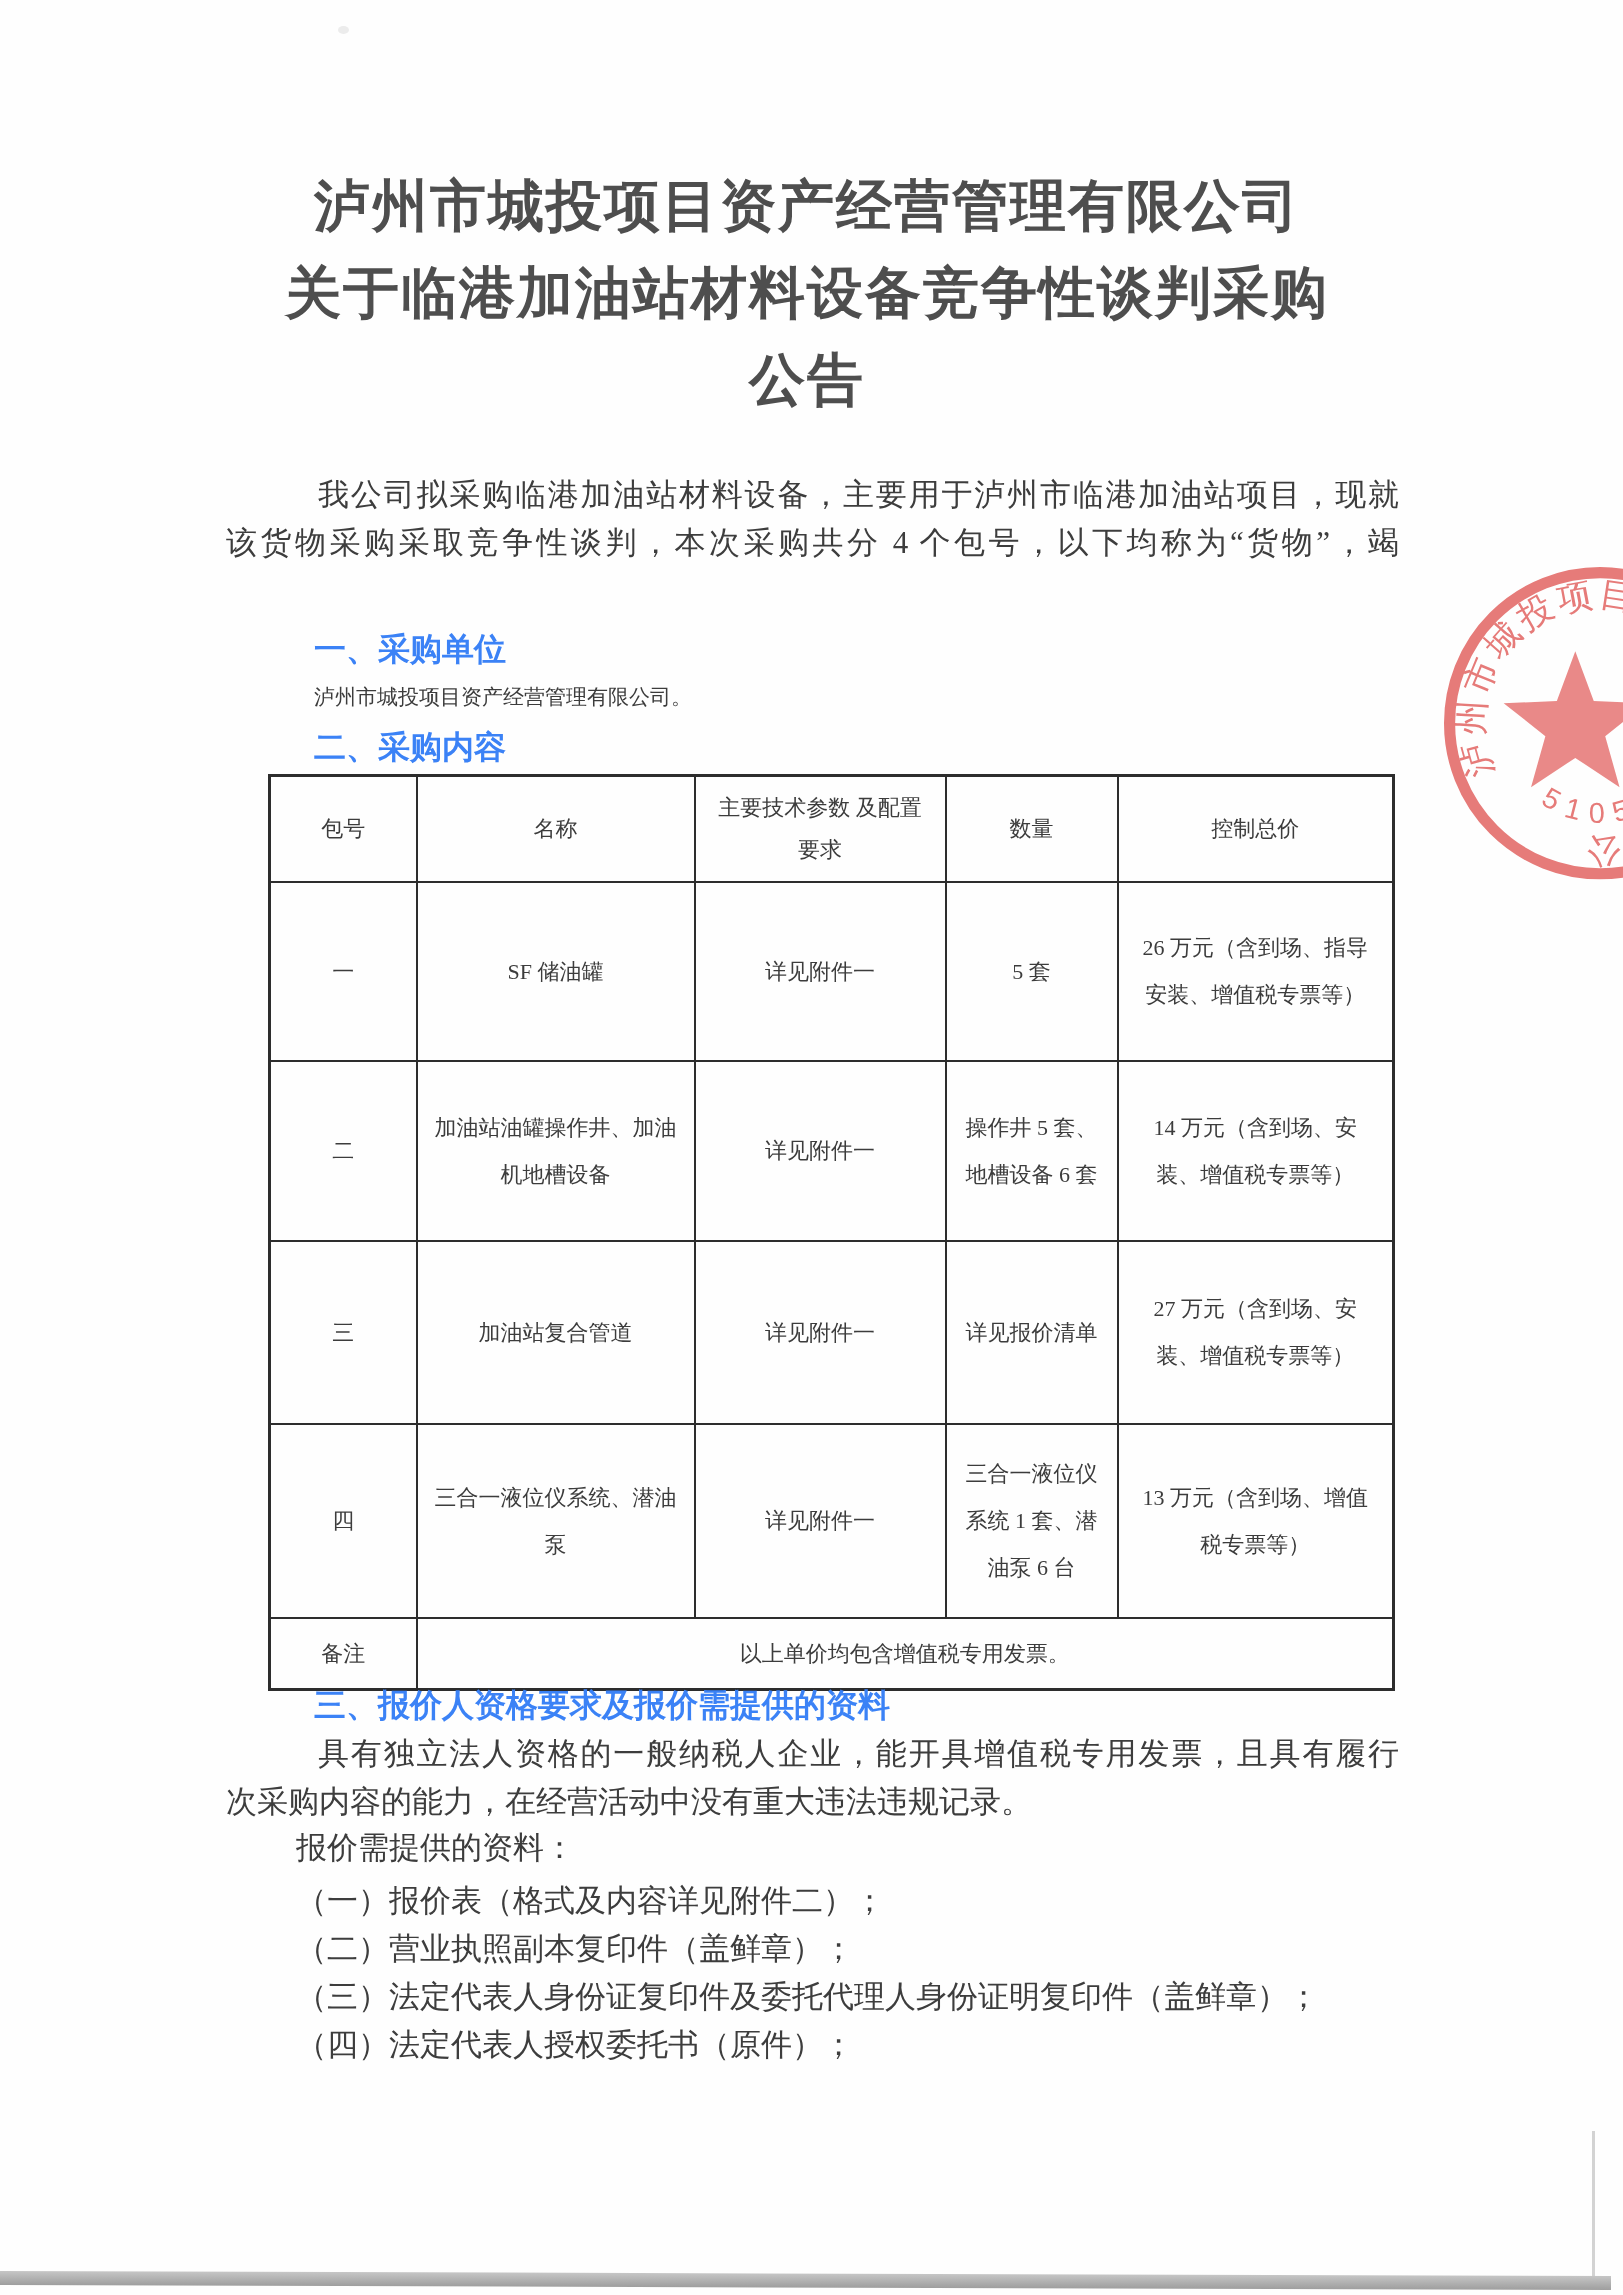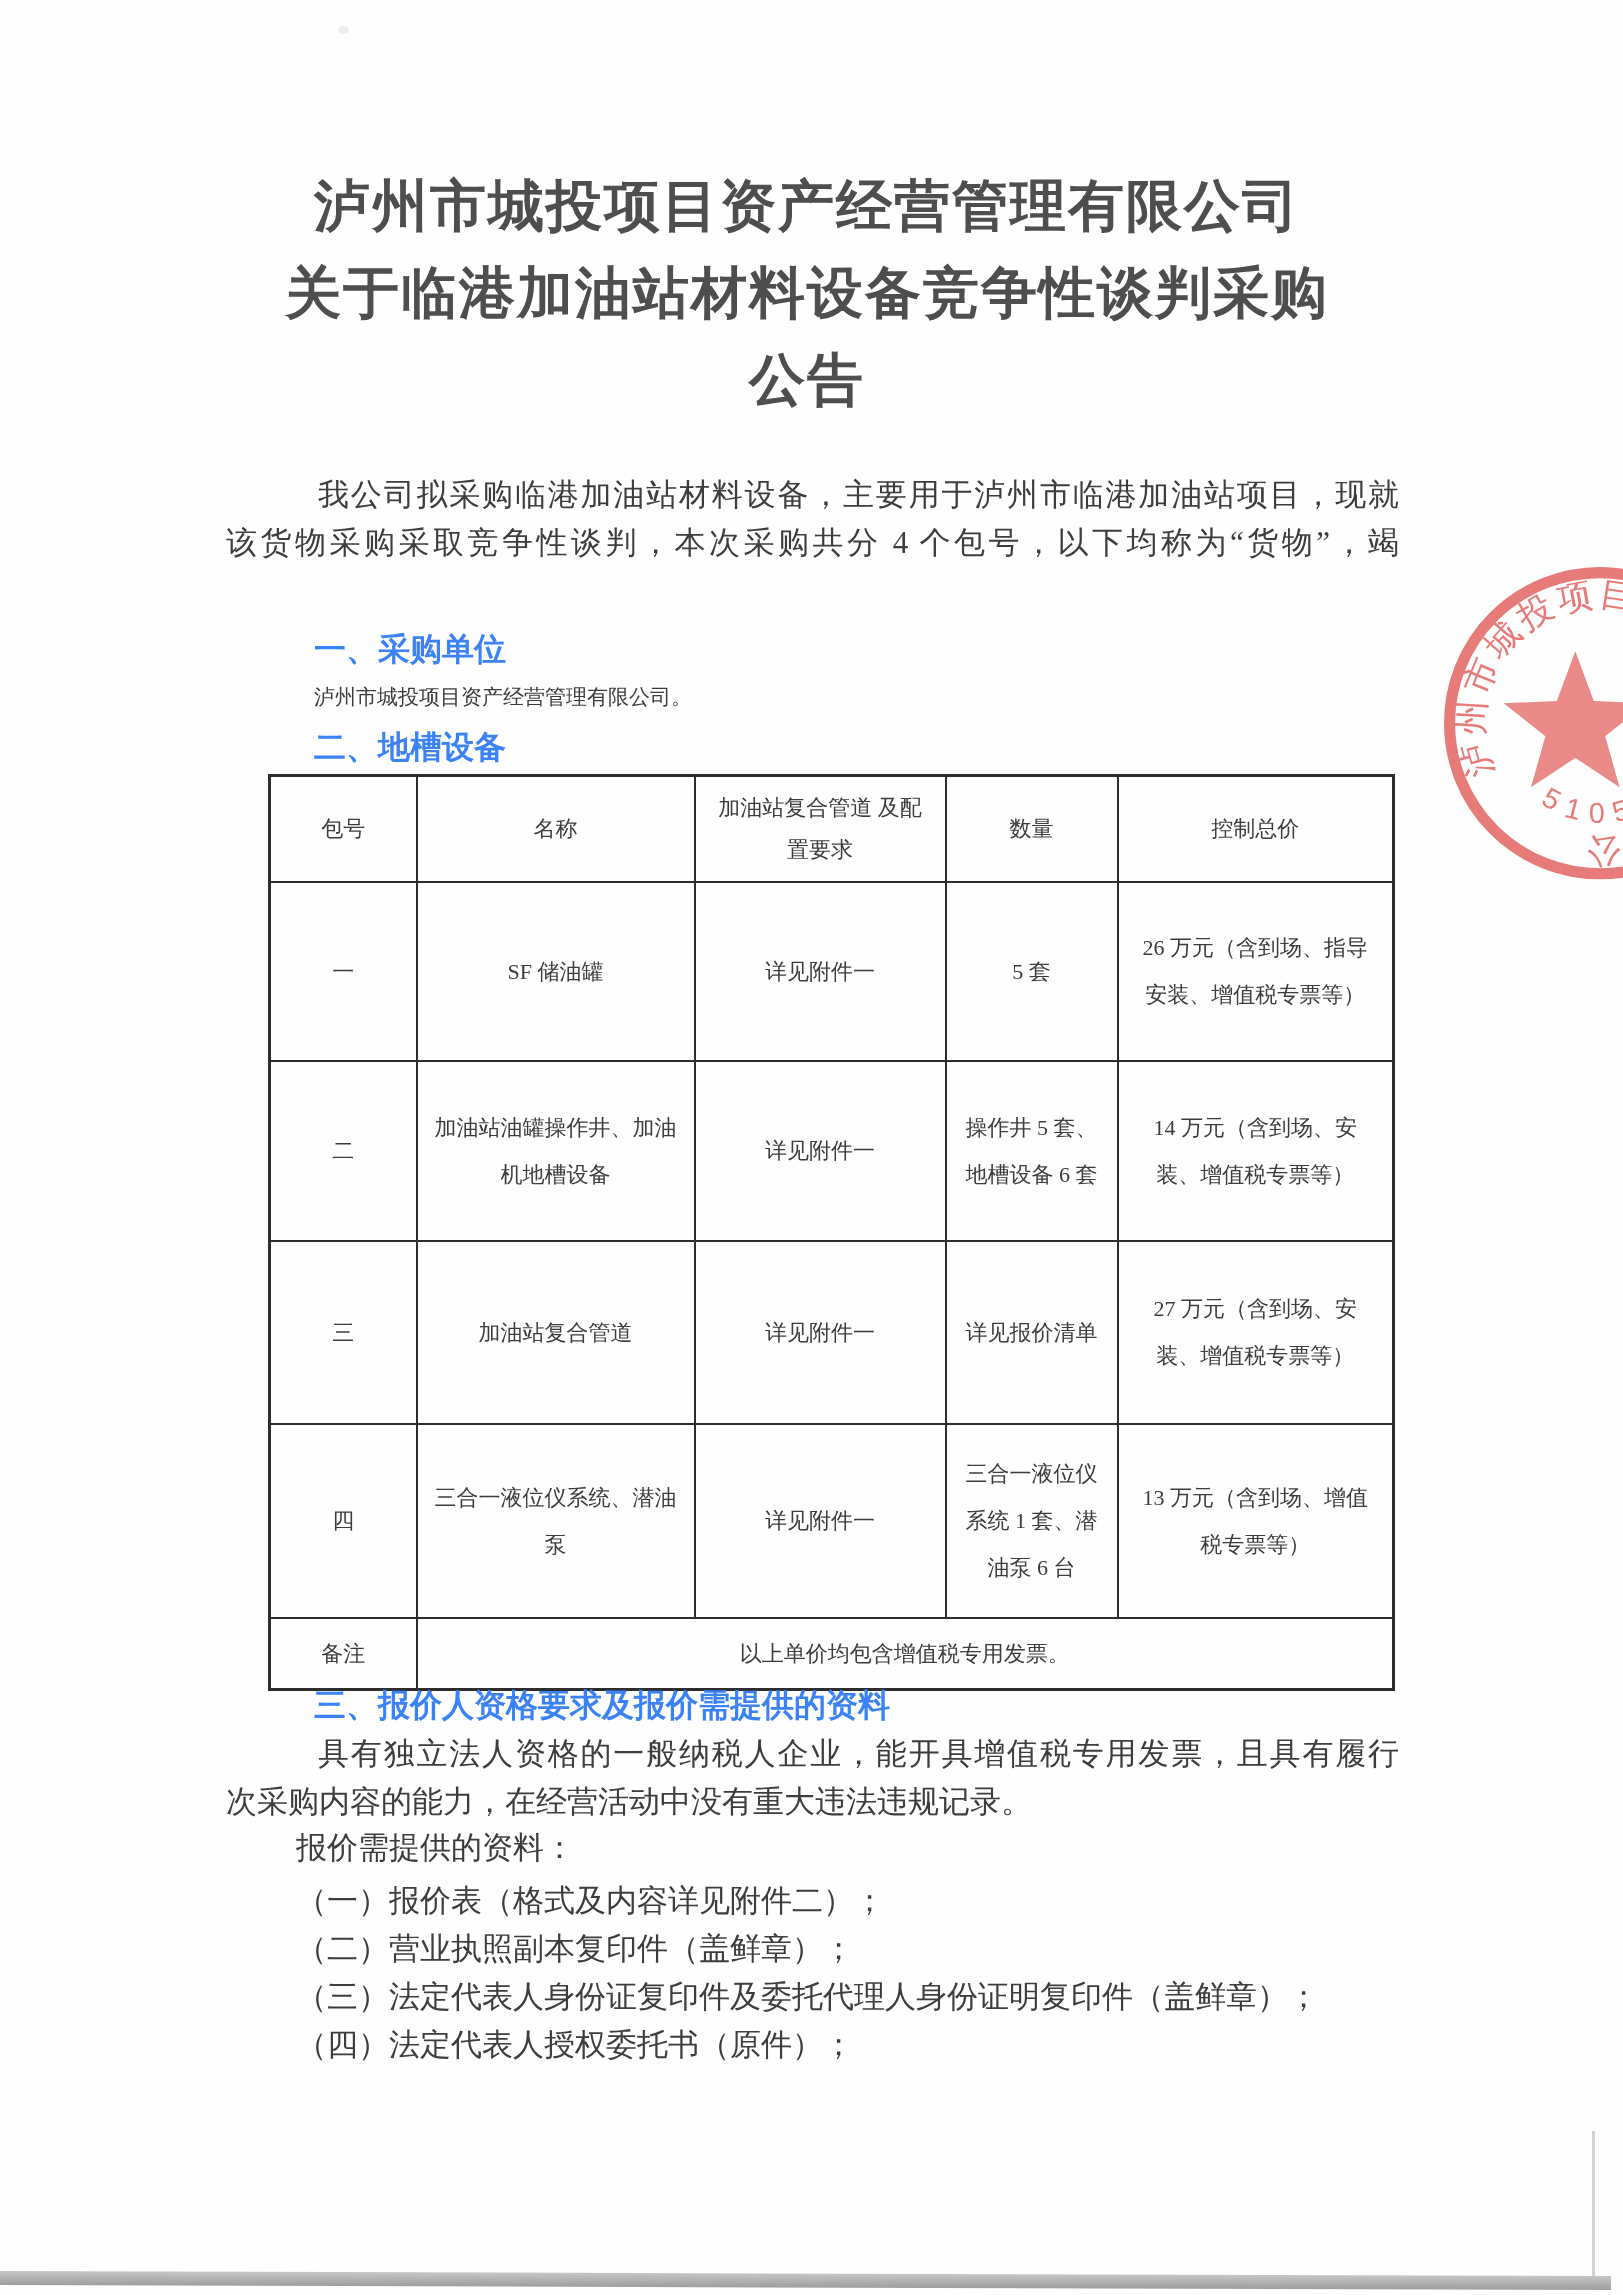--- a/index.html
+++ b/index.html
@@ -99,35 +99,35 @@
   </div>
 
   <div class="intro">
     <div class="jline indent">我公司拟采购临港加油站材料设备，主要用于泸州市临港加油站项目，现就</div>
     <div class="jline">该货物采购采取竞争性谈判，本次采购共分 4 个包号，以下均称为“货物”，竭</div>
   </div>
 
   <div class="heading" style="top:630px;">一、采购单位</div>
   <div class="bodyline" style="top:678px;">泸州市城投项目资产经营管理有限公司。</div>
 
-  <div class="heading" style="top:728px;">二、地槽设备</div>
+  <div class="heading" style="top:728px;">二、采购内容</div>
 
   <table class="purchase">
     <colgroup>
       <col style="width:147px">
         <col style="width:278px">
         <col style="width:251px">
         <col style="width:172px">
         <col style="width:276px">
     </colgroup>
     <tbody>
         <tr style="height:106px">
       <th>包号</th>
       <th>名称</th>
-      <th>加油站复合管道 及配置要求</th>
+      <th>主要技术参数 及配置要求</th>
       <th>数量</th>
       <th>控制总价</th>
     </tr>
     <tr style="height:179px">
       <td class="bagno">一</td>
       <td>SF 储油罐</td>
       <td>详见附件一</td>
       <td class="qty">5 套</td>
       <td class="price">26 万元（含到场、指导安装、增值税专票等）</td>
     </tr>

